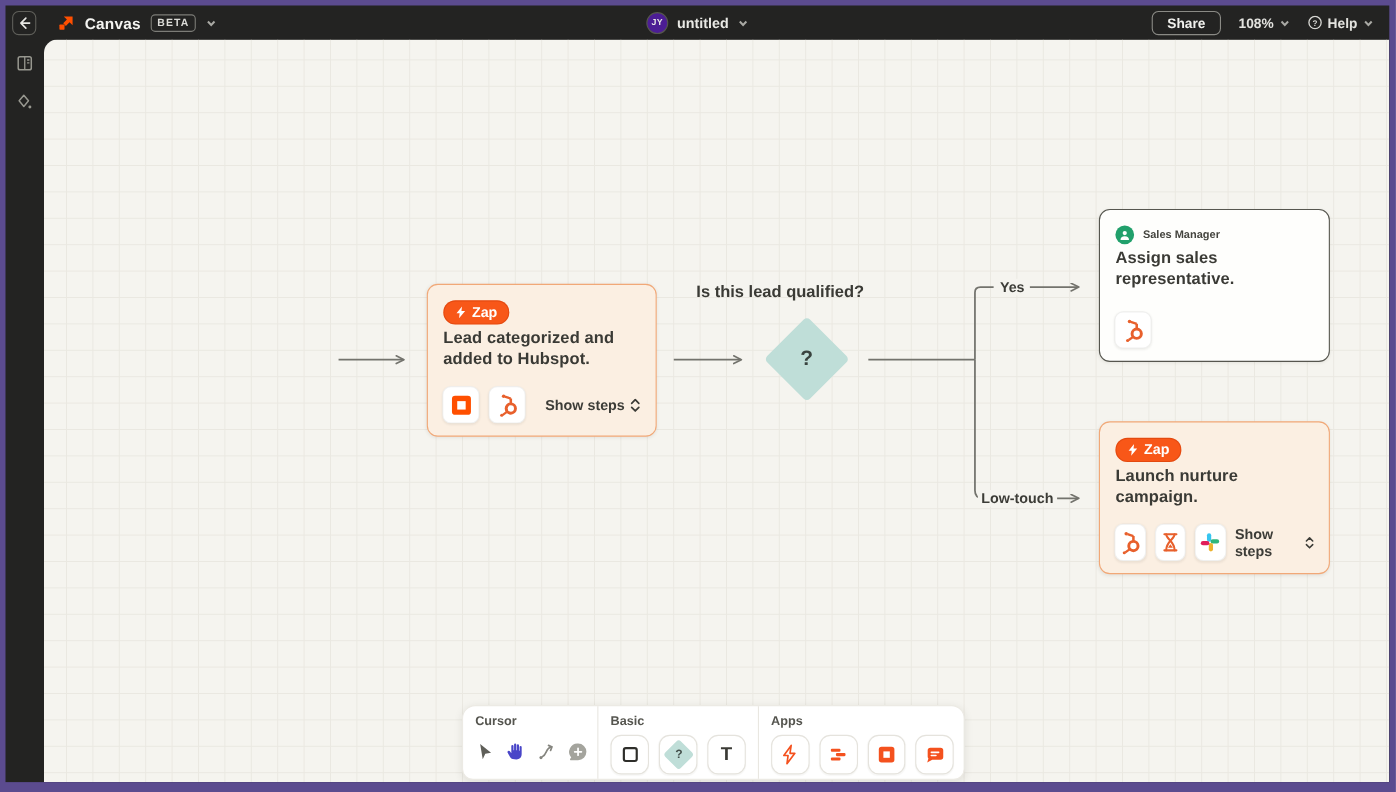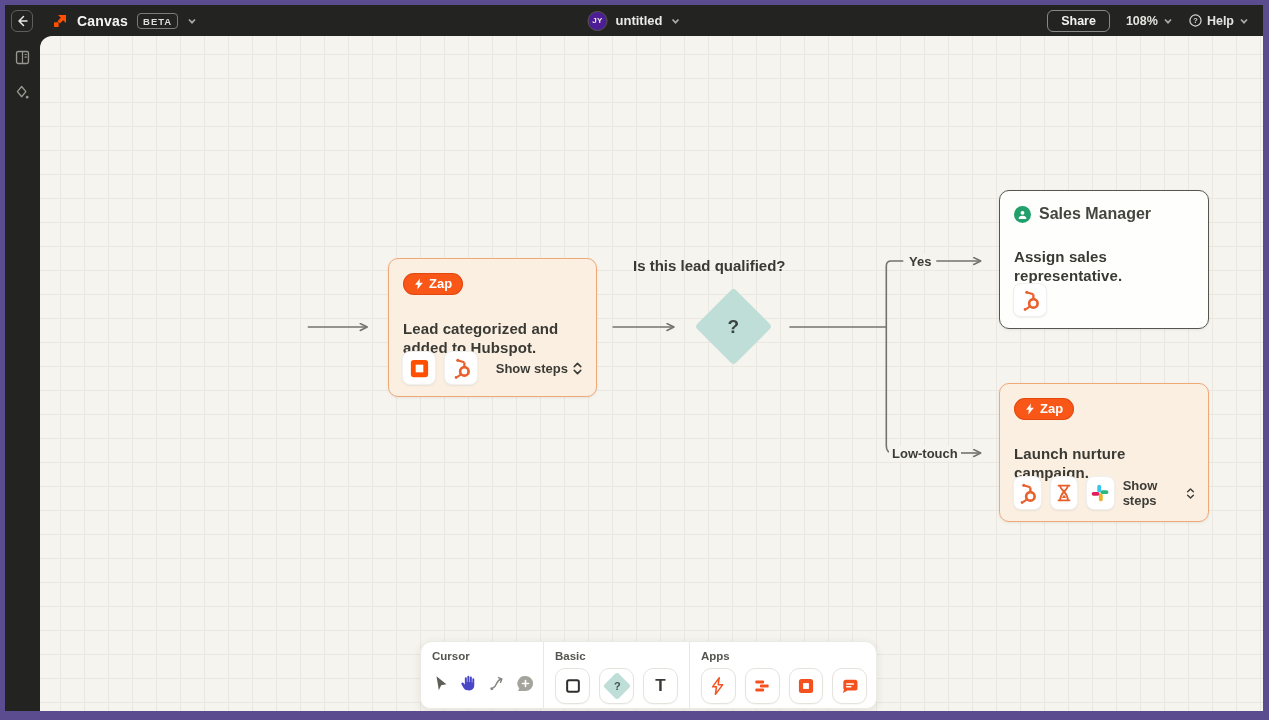--- a/index.html
+++ b/index.html
@@ -31,22 +31,22 @@
     background-image:linear-gradient(#EAE8E1 1px, transparent 1px), linear-gradient(90deg,#EAE8E1 1px, transparent 1px);
     background-size:24px 24px; background-position:-4px -6px; overflow:hidden; }
   .edges { position:absolute; inset:0; width:100%; height:100%; }
 
   
   .node { position:absolute; border-radius:10px; padding:14px; box-shadow:0 1px 3px rgba(40,40,30,.08); }
   .node-note { width:209px; height:139px; background:#FEFEFC; border:1.5px solid #56564F; }
   .node-zap  { width:209px; height:139px; background:#FBEFE2; border:1.5px solid #F1A877; }
   .node-head { display:flex; align-items:center; gap:8px; }
   .persona-avatar { width:17px; height:17px; border-radius:50%; display:flex; align-items:center; justify-content:center; }
-  .persona-label { font-size:16px; font-weight:600; color:#45453F; }
-  .node-text { margin-top:24px; font-size:15px; font-weight:700; color:#3A3A35; line-height:1.28; letter-spacing:.1px; }
+  .persona-label { font-size:10px; font-weight:600; color:#45453F; }
+  .node-text { margin-top:3px; font-size:15px; font-weight:700; color:#3A3A35; line-height:1.28; letter-spacing:.1px; }
   .node-foot { position:absolute; left:13px; right:13px; bottom:11px; display:flex; align-items:center; gap:8px; }
   .app-tile { width:34px; height:34px; background:#FFFFFF; border:1px solid rgba(60,60,50,.08); border-radius:8px; display:flex; align-items:center; justify-content:center; box-shadow:0 1px 2px rgba(40,40,30,.07); }
   .show-steps { margin-left:auto; display:flex; align-items:center; gap:4px; font-size:13px; font-weight:600; color:#3C3C37; cursor:pointer; }
   .zap-badge { display:inline-flex; align-items:center; gap:5px; background:#F85718; border-radius:999px; color:#fff; font-size:13px; font-weight:700; padding:3px 11px 4px; box-shadow:inset 0 0 0 1px rgba(190,50,0,.35); }
 
   
   .decision-question { position:absolute; left:593px; top:221px; width:200px; text-align:left; font-size:15px; font-weight:700; color:#3A3A35; }
   .decision-diamond { position:absolute; left:666px; top:263px; width:55px; height:55px; background:#BFDED8; transform:rotate(45deg); border-radius:4px; display:flex; align-items:center; justify-content:center; }
   .decision-symbol { transform:rotate(-45deg); font-size:19px; font-weight:700; color:#39433F; }
   .branch-label { position:absolute; font-size:13px; font-weight:700; color:#3C3C37; background:#F5F4EF; padding:0 3px; transform:translateY(-50%); }

